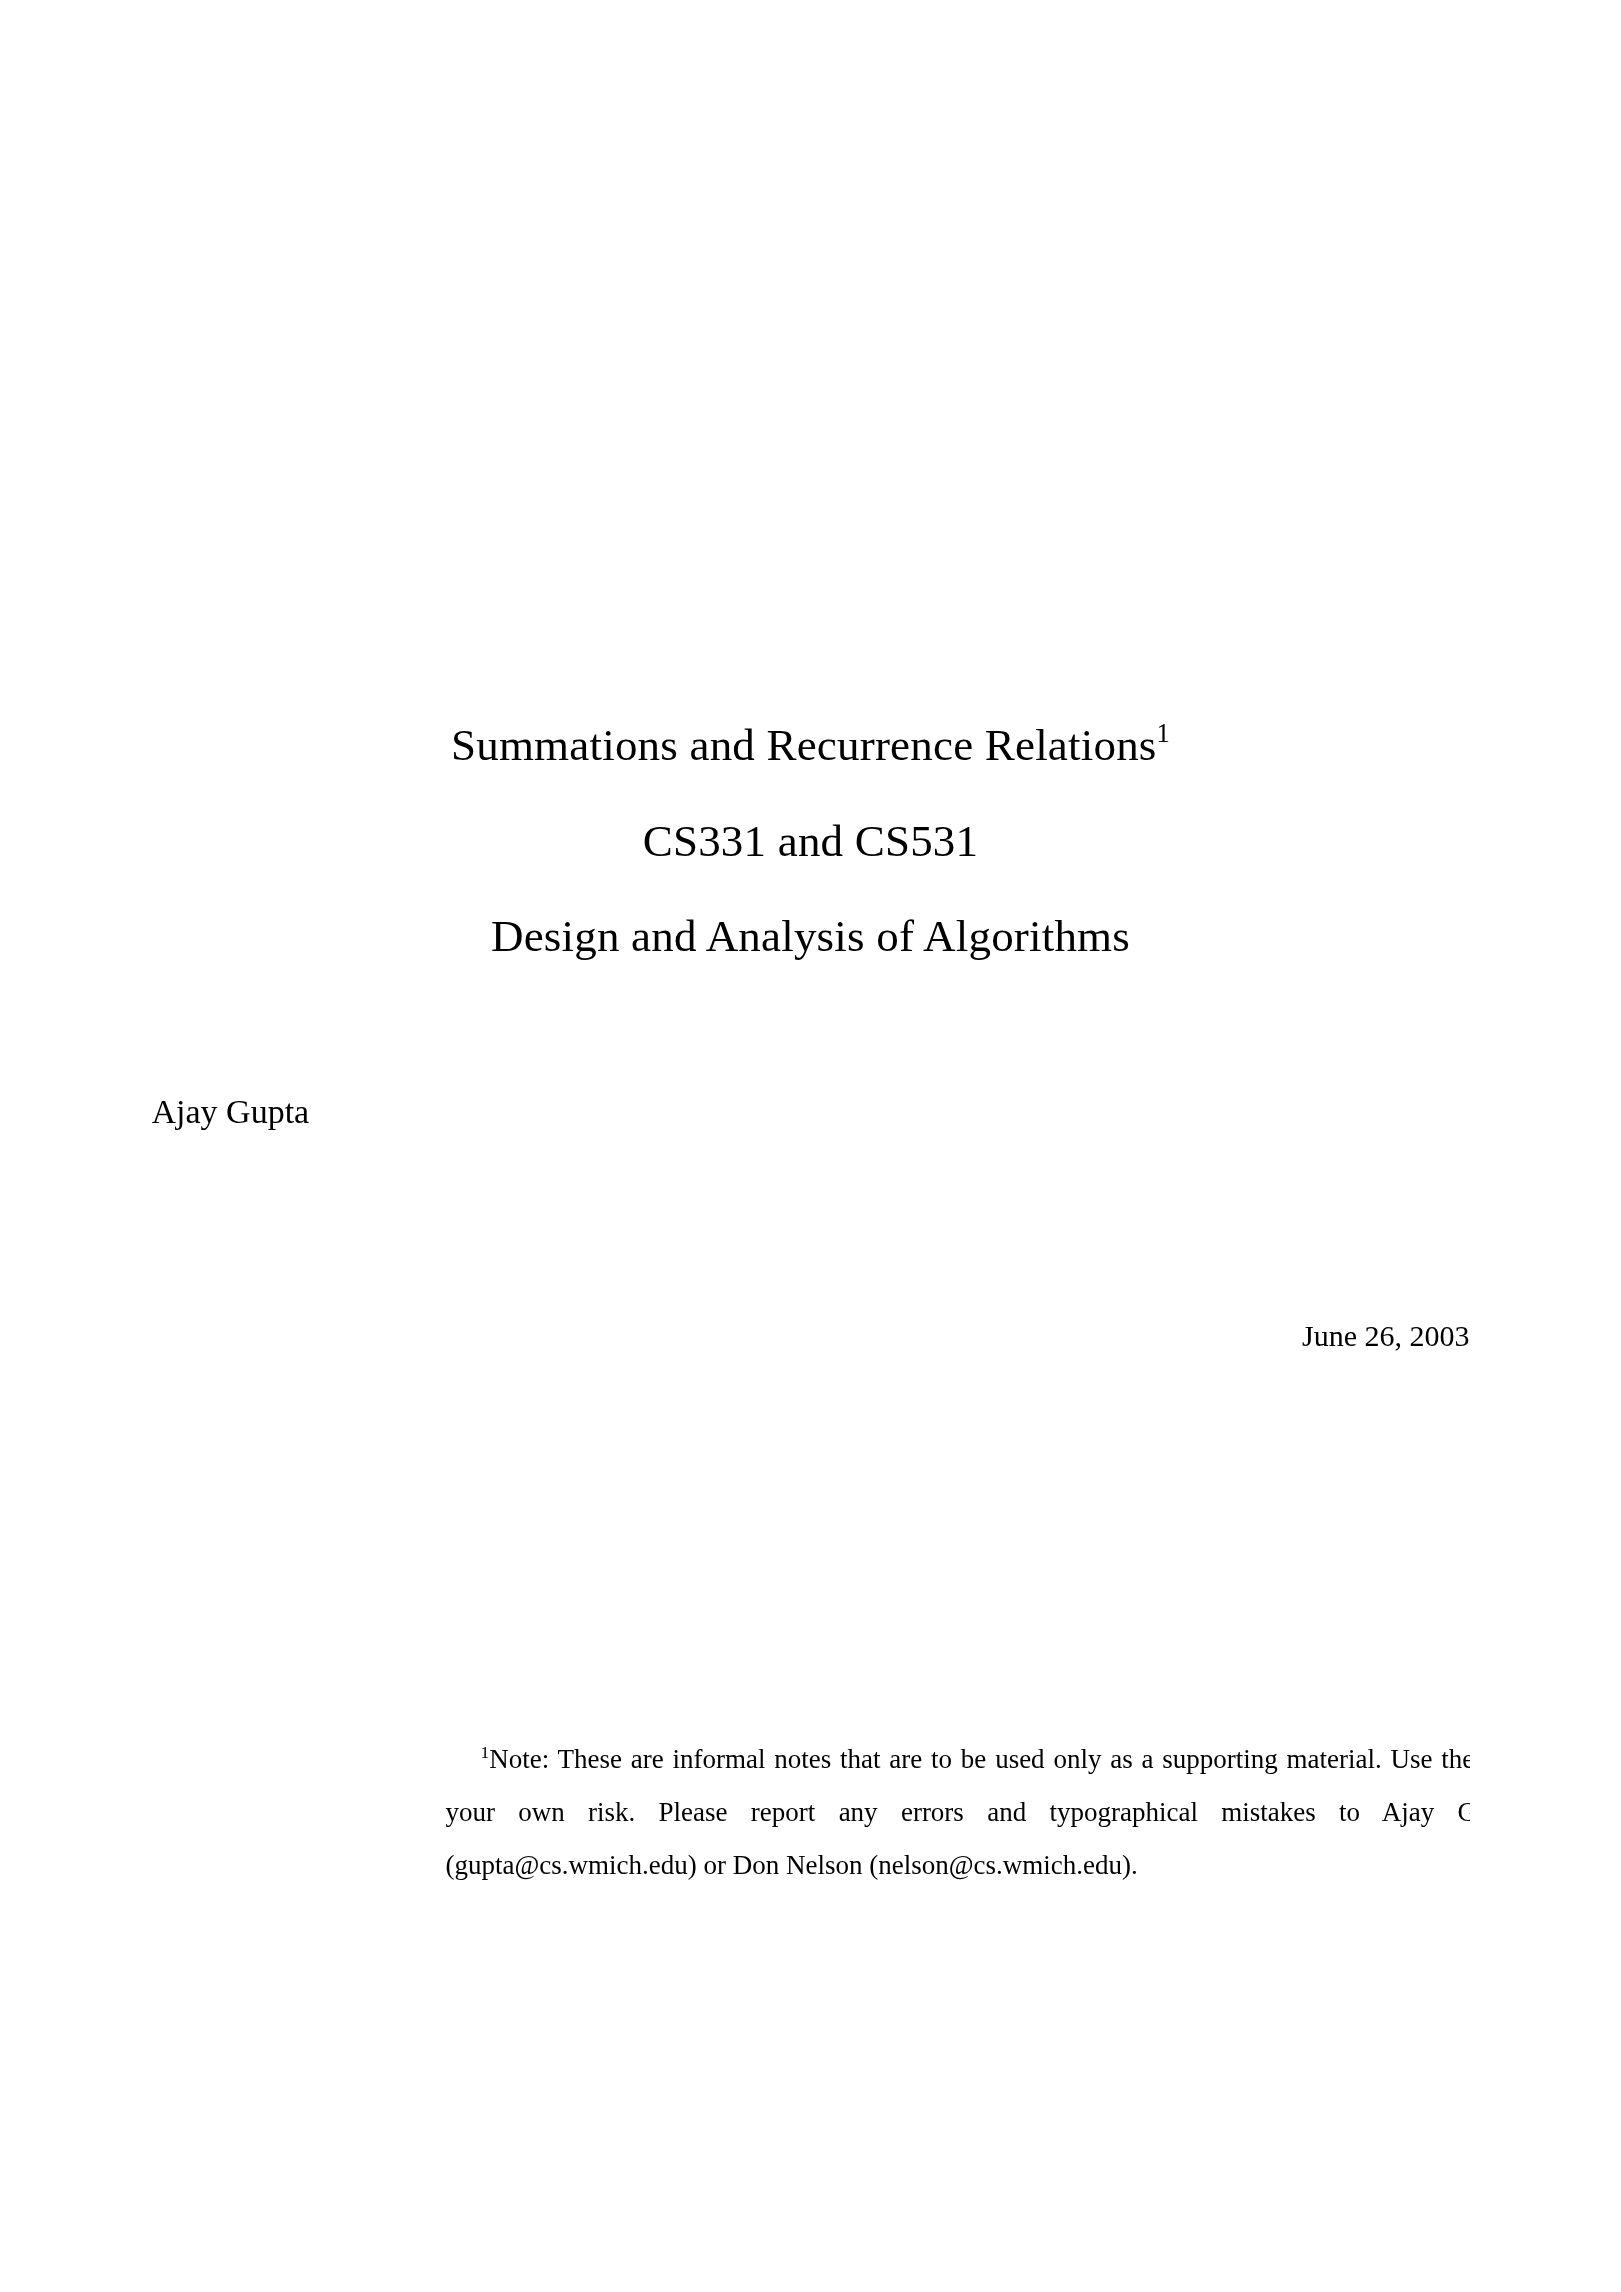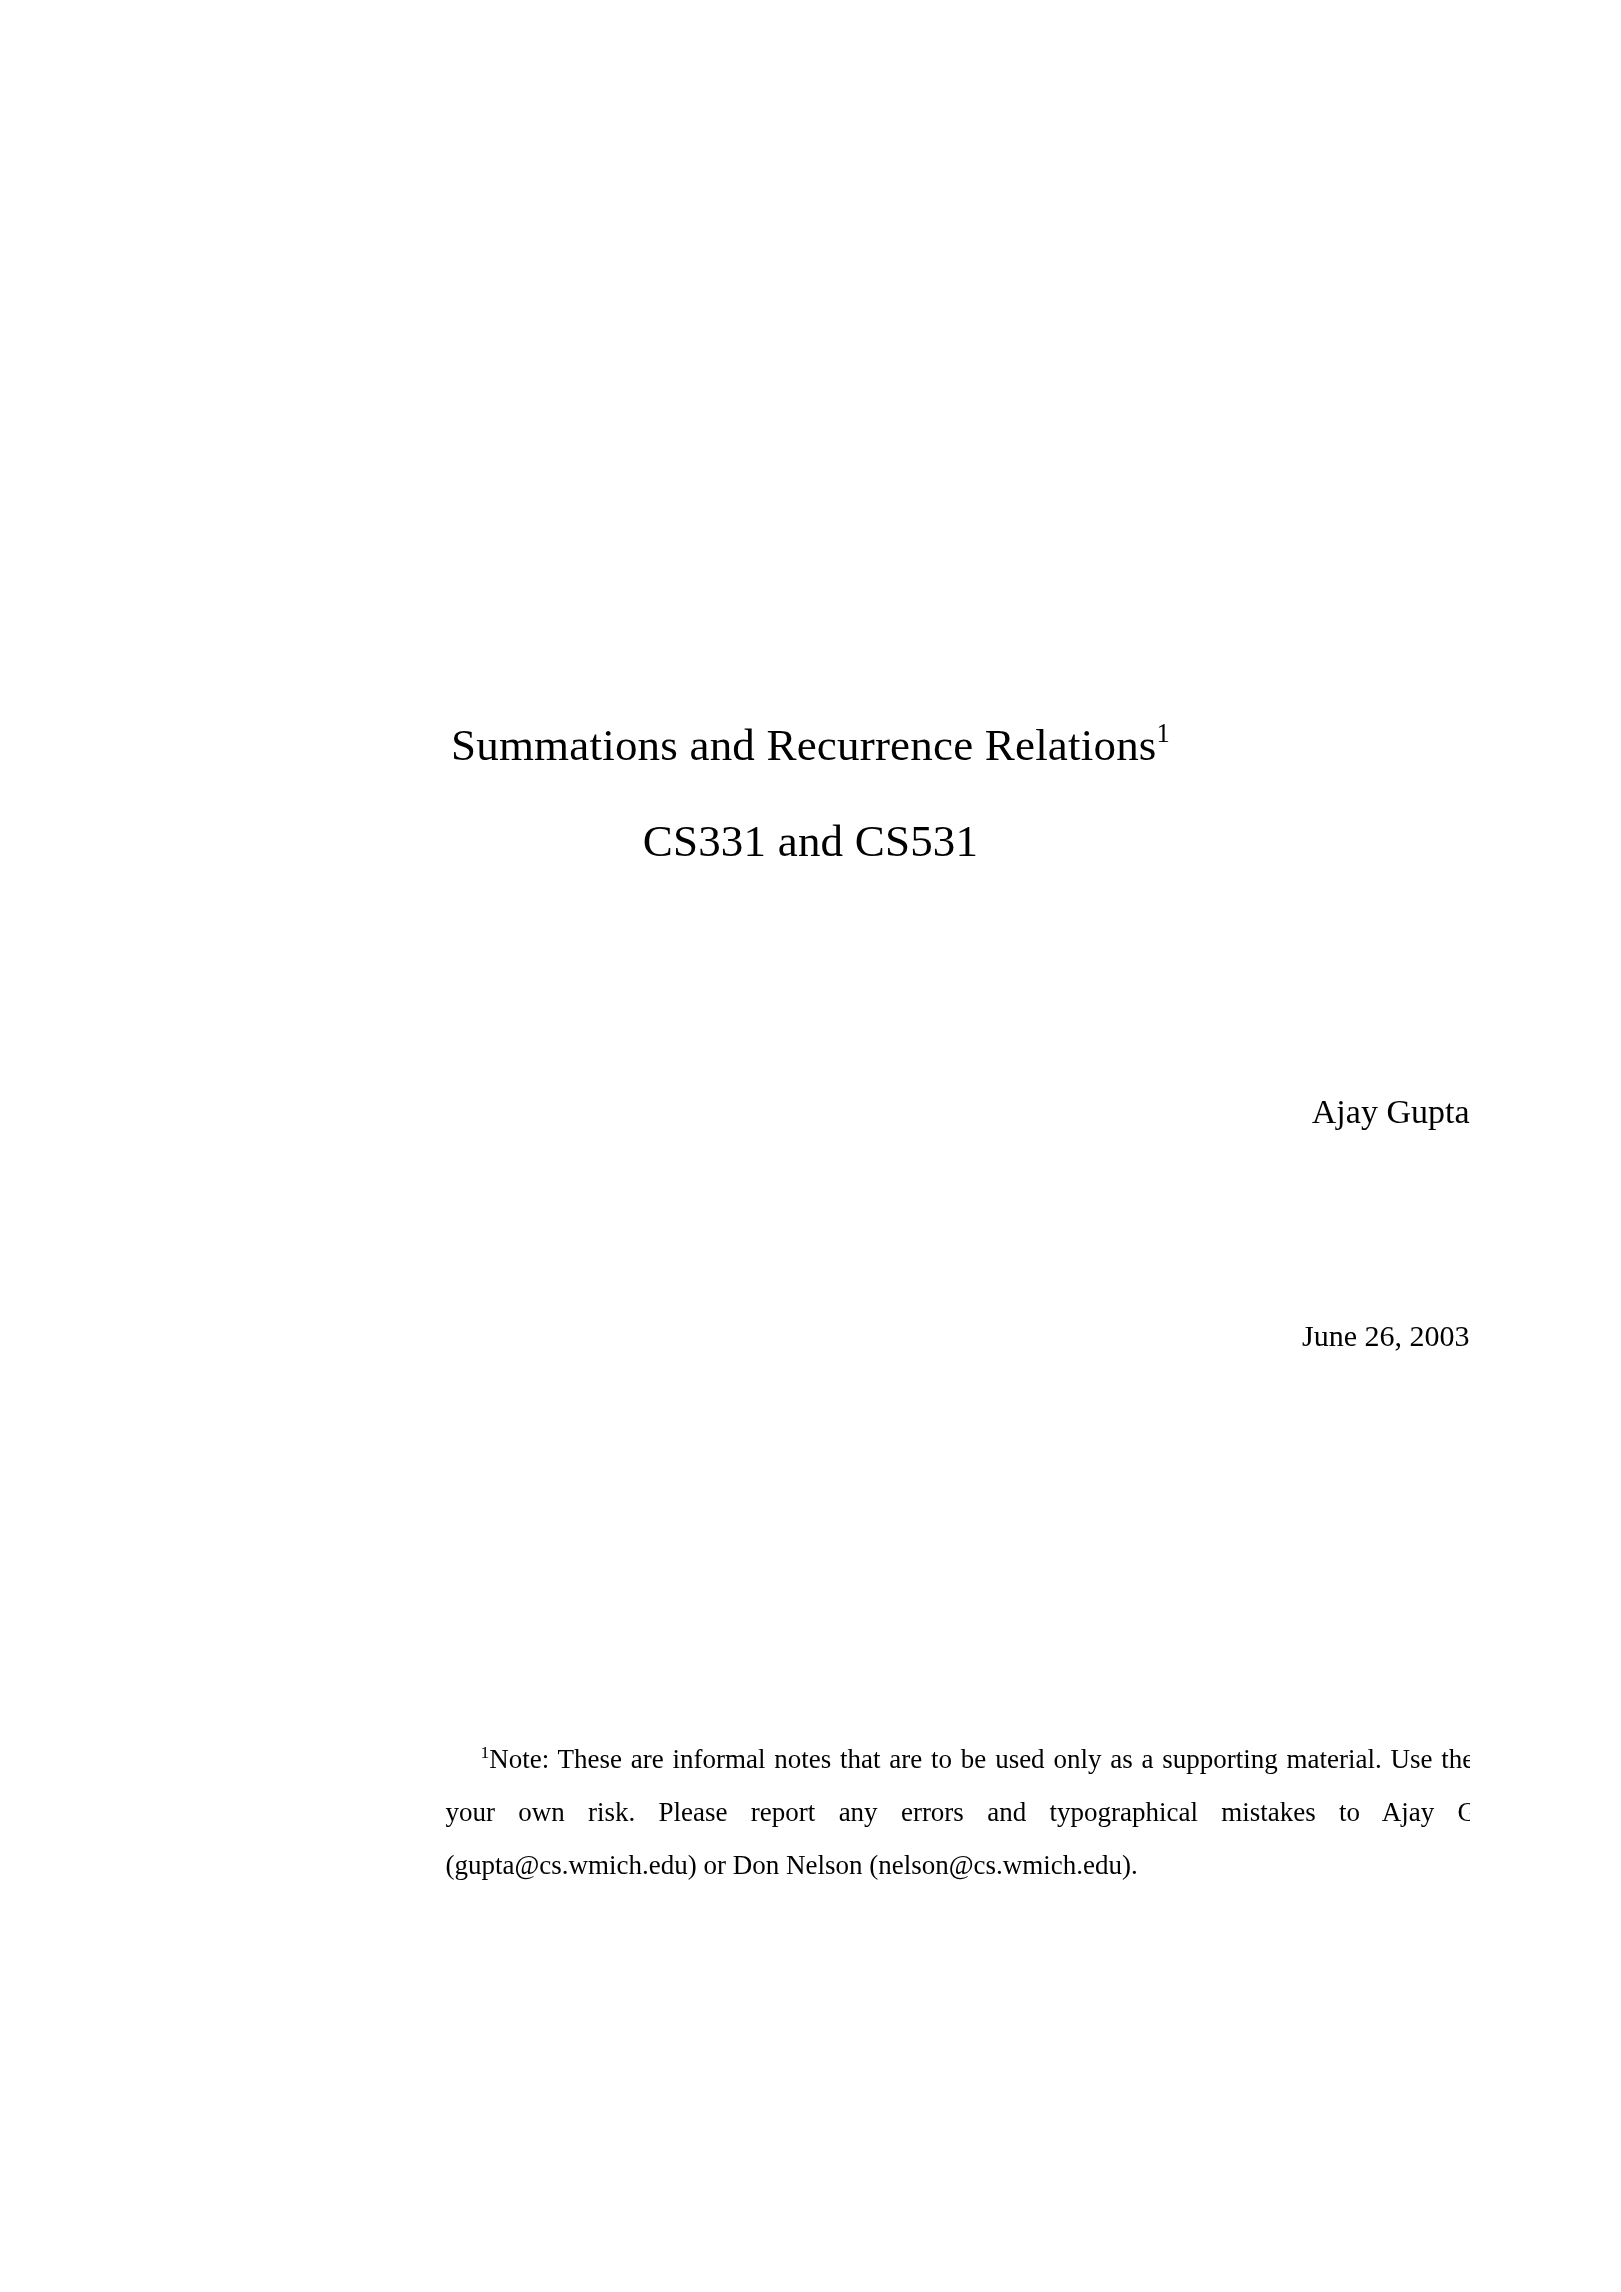--- a/index.html
+++ b/index.html
@@ -46,21 +46,21 @@
     position: relative;
     top: -2px;
   }
 
   
   .author-block {
     position: absolute;
     left: 0;
     right: 0;
     top: 1080px;
-    text-align: right;
+    text-align: left;
   }
 
   .author-line {
     font-size: 34px;
     line-height: 64px;
     white-space: nowrap;
   }
 
   .date-line {
     position: absolute;
@@ -98,20 +98,21 @@
   }
 </style>
 </head>
 <body>
 
 <div class="page">
 
   <div class="title-block">
     <div class="title-line l1"><span>Summations and Recurrence Relations</span><span class="fn-marker">1</span></div>
     <div class="title-line l2">CS331 and CS531</div>
+    <div class="title-line l3">Design and Analysis of Algorithms</div>
   </div>
 
   <div class="author-block">
     <div class="author-line">Ajay Gupta</div>
   </div>
 
   <div class="date-line">June 26, 2003</div>
 
   <div class="footnote">
     <p><sup>1</sup><span>Note: These are informal notes that are to be used only as a supporting material. Use them at your own risk. Please report any errors and typographical mistakes to Ajay Gupta (gupta@cs.wmich.edu) or Don Nelson (nelson@cs.wmich.edu).</span></p>

